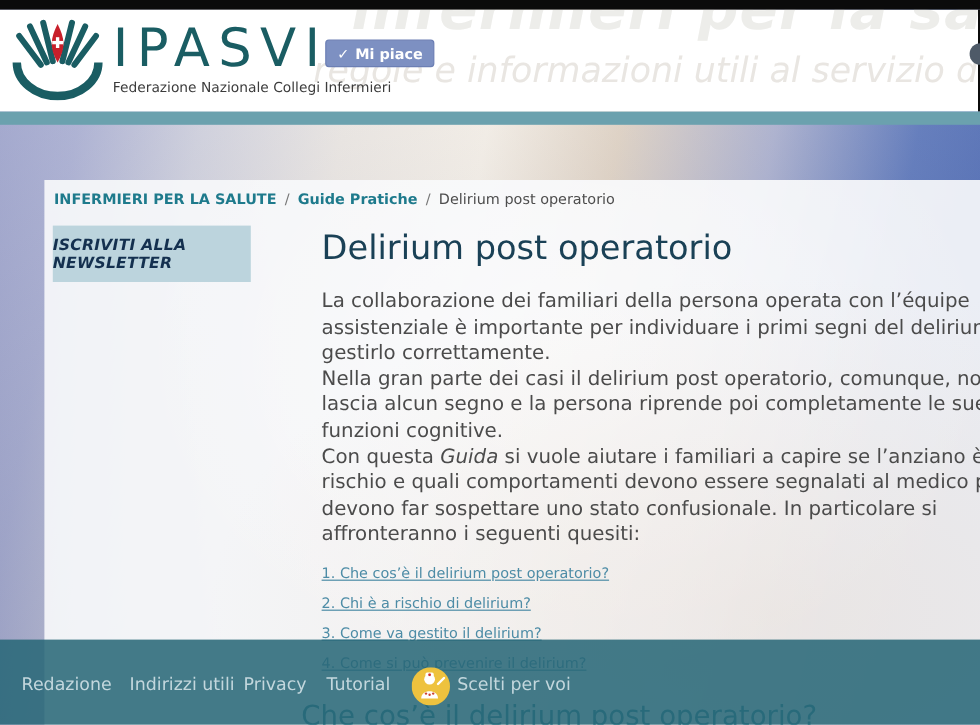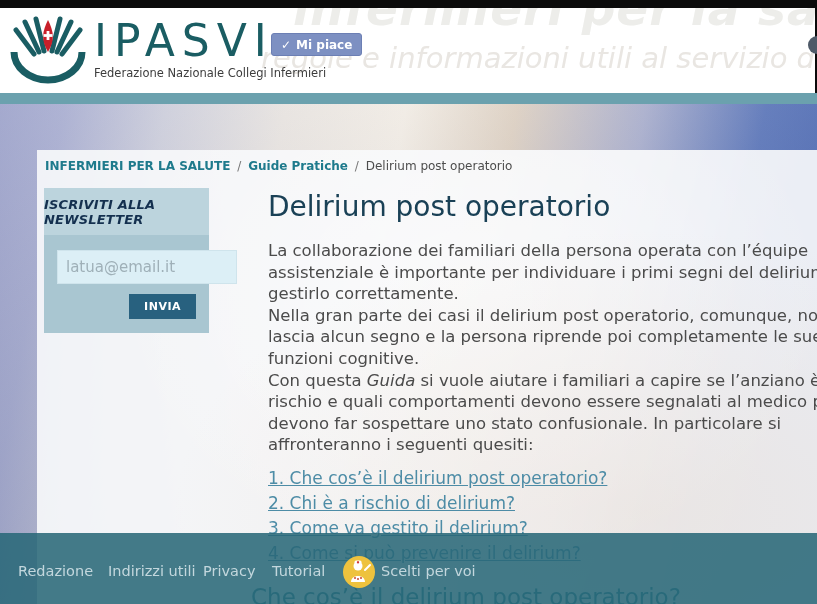--- a/index.html
+++ b/index.html
@@ -52,21 +52,21 @@
     font-family:"DejaVu Sans", sans-serif;}
   .nl-input::placeholder{color:#9fb0b8;}
   .nl-btn{position:absolute;right:13px;top:59px;background:var(--button-teal,#28617f);color:#fff;
     border:none;font-size:11px;font-weight:bold;padding:6px 15px;letter-spacing:0.5px;cursor:pointer;
     font-family:"DejaVu Sans", sans-serif;}
   
   .article-title{position:absolute;left:231px;top:40px;font-size:28px;color:#1a4156;font-weight:400;}
   .article-body{position:absolute;left:231px;top:90px;width:720px;font-size:16.5px;
     line-height:21.6px;color:#4b4b4b;}
   .para{margin:0;white-space:pre-line;}
-  .quest-links{position:absolute;left:231px;top:316px;font-size:17px;line-height:25px;}
+  .quest-links{position:absolute;left:231px;top:316px;font-size:12px;line-height:25px;}
   .quest-link{display:block;color:var(--link-teal,#4d8ca6);text-decoration:underline;cursor:pointer;}
   .next-section-title{position:absolute;left:214px;top:434px;font-size:23px;color:#2b7b8e;
     white-space:nowrap;}
   
   .footer{position:absolute;left:0;top:533px;width:817px;height:71px;
     background:var(--footer-teal-rgba,rgba(40,103,120,0.87));z-index:5;}
   .f-link{position:absolute;top:30px;font-size:14.5px;color:#c3d7dd;text-decoration:none;cursor:pointer;}
   .f-0{left:18px;} .f-1{left:108px;} .f-2{left:203px;} .f-3{left:272px;} .f-4{left:381px;}
   .nurse-icon{position:absolute;left:343px;top:23px;width:32px;height:32px;cursor:pointer;}
 </style>
@@ -117,24 +117,20 @@
       <span class="crumb-sep">/</span>
       <span class="crumb-link">Guide Pratiche</span>
       <span class="crumb-sep">/</span>
       <span class="crumb-current">Delirium post operatorio</span>
     </div>
 
     <div class="newsletter">
       <div class="nl-head">
         <span class="nl-title">ISCRIVITI ALLA NEWSLETTER</span>
       </div>
-      <div class="nl-body">
-        <input class="nl-input" type="text" placeholder="latua@email.it" style="">
-        <button class="nl-btn">INVIA</button>
-      </div>
     </div>
 
     <h1 class="article-title" style="margin:0;">Delirium post operatorio</h1>
 
     <div class="article-body">
       <p class="para">La collaborazione dei familiari della persona operata con l’équipe
 assistenziale è importante per individuare i primi segni del delirium e
 gestirlo correttamente.</p>
       <p class="para">Nella gran parte dei casi il delirium post operatorio, comunque, non
 lascia alcun segno e la persona riprende poi completamente le sue

